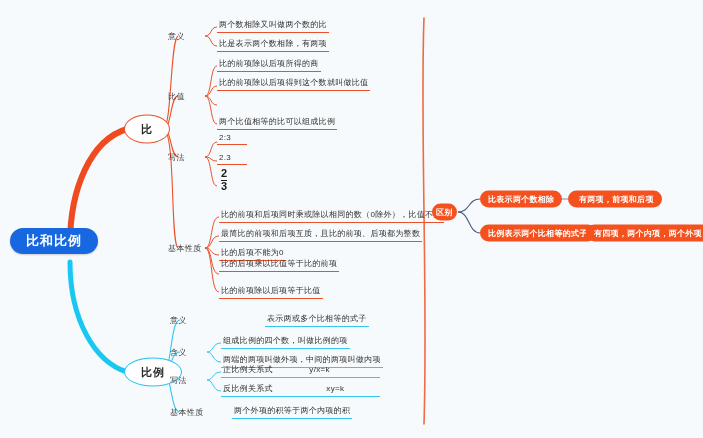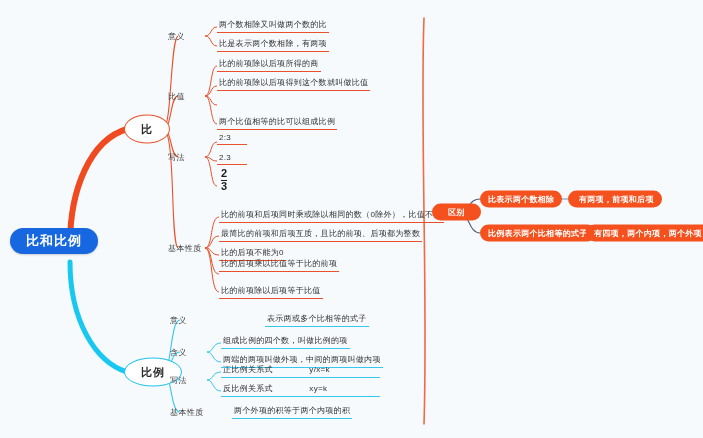--- a/index.html
+++ b/index.html
@@ -65,21 +65,21 @@
   
   .pill{
     background:#f4511e;
     color:#ffffff;
     font-size:8px;
     font-weight:bold;
     padding:3px 8px;
     border-radius:9px;
     letter-spacing:.3px;
   }
-  .pill.small{padding:3px 16px;}
+  .pill.small{padding:3px 4px;}
   .formula{font-size:8px;color:#2f2f2f;}
 </style>
 </head>
 <body>
 
 <div id="canvas">
 
   <svg class="links" xmlns="http://www.w3.org/2000/svg">
 
     <path d="M70,244 C70,190 90,140 127,129" stroke="#ef4a20" stroke-width="6" fill="none" stroke-linecap="round"></path>
@@ -166,21 +166,21 @@
   <div class="node leaf cyan" style="left:221px;top:313px;margin-left:44px;">表示两或多个比相等的式子</div>
   <div class="node leaf cyan" style="left:221px;top:335px;">组成比例的四个数，叫做比例的项</div>
   <div class="node leaf cyan" style="left:221px;top:354px;">两端的两项叫做外项，中间的两项叫做内项</div>
 
   <div class="node leaf cyan" style="left:221px;top:364px;width:155px;">
     <span class="formula">正比例关系式</span>
     <span class="formula" style="margin-left:34px;">y/x=k</span>
   </div>
   <div class="node leaf cyan" style="left:221px;top:383px;width:155px;">
     <span class="formula">反比例关系式</span>
-    <span class="formula" style="margin-left:34px;">xy=k</span>
+    <span class="formula" style="margin-left:51px;">xy=k</span>
   </div>
 
   <div class="node leaf cyan" style="left:232px;top:405px;">两个外项的积等于两个内项的积</div>
 
   <div class="node pill small" style="left:432px;top:212px;transform:translateY(-50%);">区别</div>
 
   <div class="node pill" style="left:480px;top:199px;transform:translateY(-50%);">比表示两个数相除</div>
   <div class="node pill" style="left:568px;top:199px;transform:translateY(-50%);padding-left:11px;">有两项，前项和后项</div>
 
   <div class="node pill" style="left:480px;top:233px;transform:translateY(-50%);">比例表示两个比相等的式子</div>

